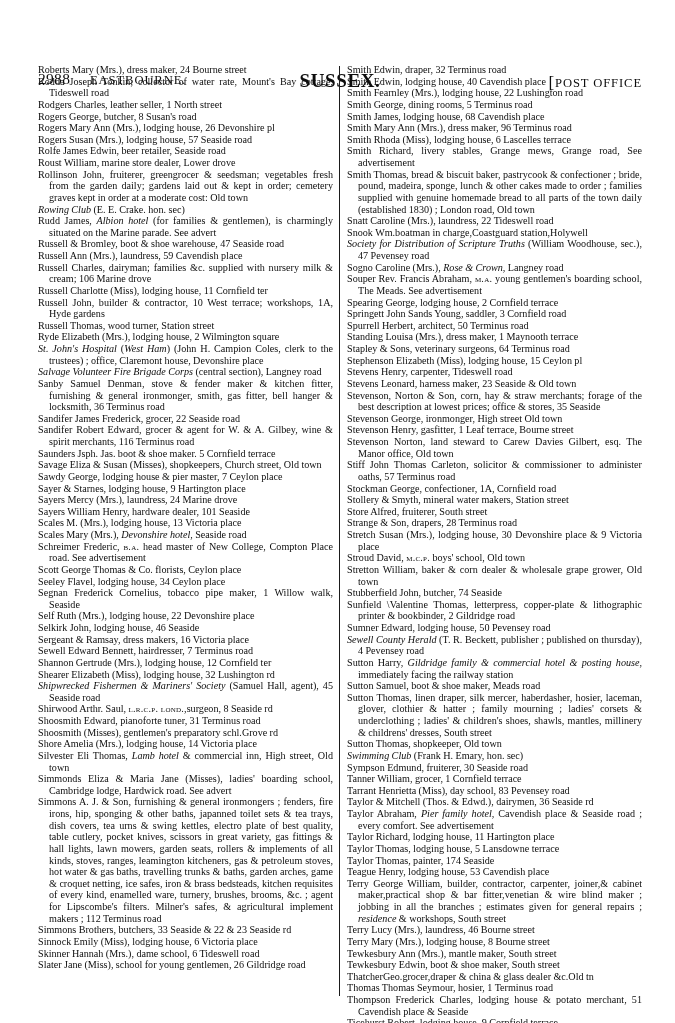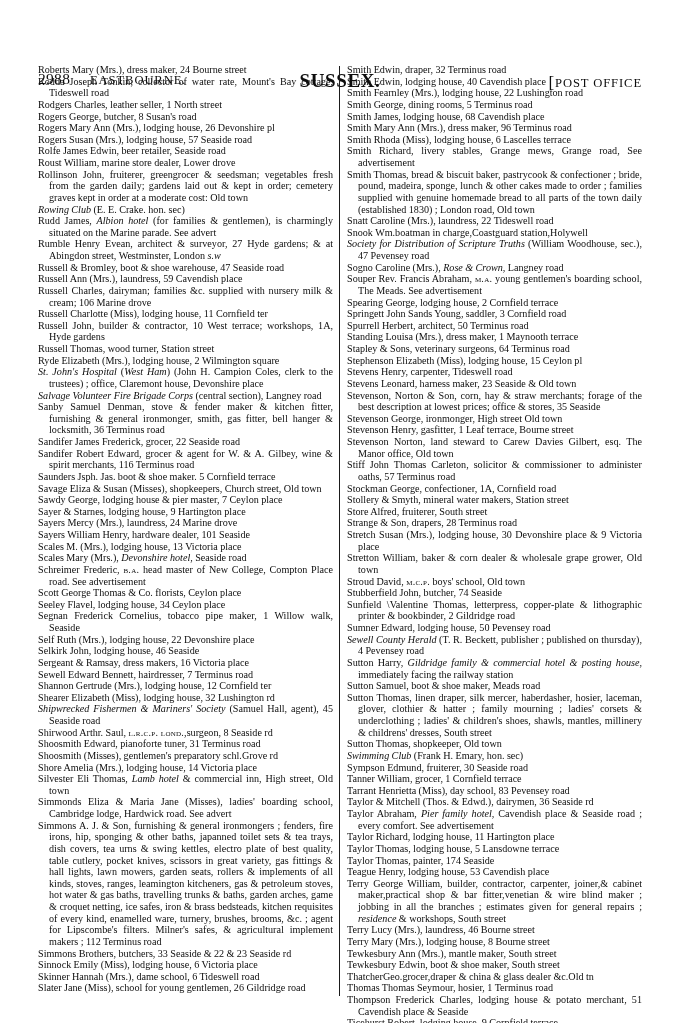--- a/index.html
+++ b/index.html
@@ -132,21 +132,20 @@
         <p class="entry"><span class="first">Rodda Joseph Tonkin, collector of water rate, Mount's Bay cottage, Tideswell road</span></p>
         <p class="entry"><span class="first">Rodgers Charles, leather seller, 1 North street</span></p>
         <p class="entry"><span class="first">Rogers George, butcher, 8 Susan's road</span></p>
         <p class="entry"><span class="first">Rogers Mary Ann (Mrs.), lodging house, 26 Devonshire pl</span></p>
         <p class="entry"><span class="first">Rogers Susan (Mrs.), lodging house, 57 Seaside road</span></p>
         <p class="entry"><span class="first">Rolfe James Edwin, beer retailer, Seaside road</span></p>
         <p class="entry"><span class="first">Roust William, marine store dealer, Lower drove</span></p>
         <p class="entry"><span class="first">Rollinson John, fruiterer, greengrocer &amp; seedsman; vegetables fresh from the garden daily; gardens laid out &amp; kept in order; cemetery graves kept in order at a moderate cost: Old town</span></p>
         <p class="entry"><span class="first"><i>Rowing Club</i> (E. E. Crake. hon. sec)</span></p>
         <p class="entry"><span class="first">Rudd James, <i>Albion hotel</i> (for families &amp; gentlemen), is charmingly situated on the Marine parade.   See advert</span></p>
-        <p class="entry"><span class="first">Rumble Henry Evean, architect &amp; surveyor, 27 Hyde gardens; &amp; at Abingdon street, Westminster, London <i>s.w</i></span></p>
         <p class="entry"><span class="first">Russell &amp; Bromley, boot &amp; shoe warehouse, 47 Seaside road</span></p>
         <p class="entry"><span class="first">Russell Ann (Mrs.), laundress, 59 Cavendish place</span></p>
         <p class="entry"><span class="first">Russell Charles, dairyman; families &amp;c. supplied with nursery milk &amp; cream; 106 Marine drove</span></p>
         <p class="entry"><span class="first">Russell Charlotte (Miss), lodging house, 11 Cornfield ter</span></p>
         <p class="entry"><span class="first">Russell John, builder &amp; contractor, 10 West terrace; workshops, 1A, Hyde gardens</span></p>
         <p class="entry"><span class="first">Russell Thomas, wood turner, Station street</span></p>
         <p class="entry"><span class="first">Ryde Elizabeth (Mrs.), lodging house, 2 Wilmington square</span></p>
         <p class="entry"><span class="first"><i>St. John's Hospital</i> (<i>West Ham</i>) (John H. Campion Coles, clerk to the trustees) ; office, Claremont house, Devonshire place</span></p>
         <p class="entry"><span class="first"><i>Salvage Volunteer Fire Brigade Corps</i> (central section), Langney road</span></p>
         <p class="entry"><span class="first">Sanby Samuel Denman, stove &amp; fender maker &amp; kitchen fitter, furnishing &amp; general ironmonger, smith, gas fitter, bell hanger &amp; locksmith, 36 Terminus road</span></p>
@@ -210,22 +209,22 @@
         <p class="entry"><span class="first">Stevenson, Norton &amp; Son, corn, hay &amp; straw merchants; forage of the best description at lowest prices; office &amp; stores, 35 Seaside</span></p>
         <p class="entry"><span class="first">Stevenson George, ironmonger, High street Old town</span></p>
         <p class="entry"><span class="first">Stevenson Henry, gasfitter, 1 Leaf terrace, Bourne street</span></p>
         <p class="entry"><span class="first">Stevenson Norton, land steward to Carew Davies Gilbert, esq. The Manor office, Old town</span></p>
         <p class="entry"><span class="first">Stiff John Thomas Carleton, solicitor &amp; commissioner to administer oaths, 57 Terminus road</span></p>
         <p class="entry"><span class="first">Stockman George, confectioner, 1A, Cornfield road</span></p>
         <p class="entry"><span class="first">Stollery &amp; Smyth, mineral water makers, Station street</span></p>
         <p class="entry"><span class="first">Store Alfred, fruiterer, South street</span></p>
         <p class="entry"><span class="first">Strange &amp; Son, drapers, 28 Terminus road</span></p>
         <p class="entry"><span class="first">Stretch Susan (Mrs.), lodging house, 30 Devonshire place &amp; 9 Victoria place</span></p>
+        <p class="entry"><span class="first">Stroud David, <span class="sc">m.c.p.</span> boys' school, Old town</span></p>
         <p class="entry"><span class="first">Stretton William, baker &amp; corn dealer &amp; wholesale grape grower, Old town</span></p>
-        <p class="entry"><span class="first">Stroud David, <span class="sc">m.c.p.</span> boys' school, Old town</span></p>
         <p class="entry"><span class="first">Stubberfield John, butcher, 74 Seaside</span></p>
         <p class="entry"><span class="first">Sunfield \Valentine Thomas, letterpress, copper-plate &amp; lithographic printer &amp; bookbinder, 2 Gildridge road</span></p>
         <p class="entry"><span class="first">Sumner Edward, lodging house, 50 Pevensey road</span></p>
         <p class="entry"><span class="first"><i>Sewell County Herald</i> (T. R. Beckett, publisher ; published on thursday), 4 Pevensey road</span></p>
         <p class="entry"><span class="first">Sutton Harry, <i>Gildridge family &amp; commercial hotel &amp; posting house</i>, immediately facing the railway station</span></p>
         <p class="entry"><span class="first">Sutton Samuel, boot &amp; shoe maker, Meads road</span></p>
         <p class="entry"><span class="first">Sutton Thomas, linen draper, silk mercer, haberdasher, hosier, laceman, glover, clothier &amp; hatter ; family mourning ; ladies' corsets &amp; underclothing ; ladies' &amp; children's shoes, shawls, mantles, millinery &amp; childrens' dresses, South street</span></p>
         <p class="entry"><span class="first">Sutton Thomas, shopkeeper, Old town</span></p>
         <p class="entry"><span class="first"><i>Swimming Club</i> (Frank H. Emary, hon. sec)</span></p>
         <p class="entry"><span class="first">Sympson Edmund, fruiterer, 30 Seaside road</span></p>

